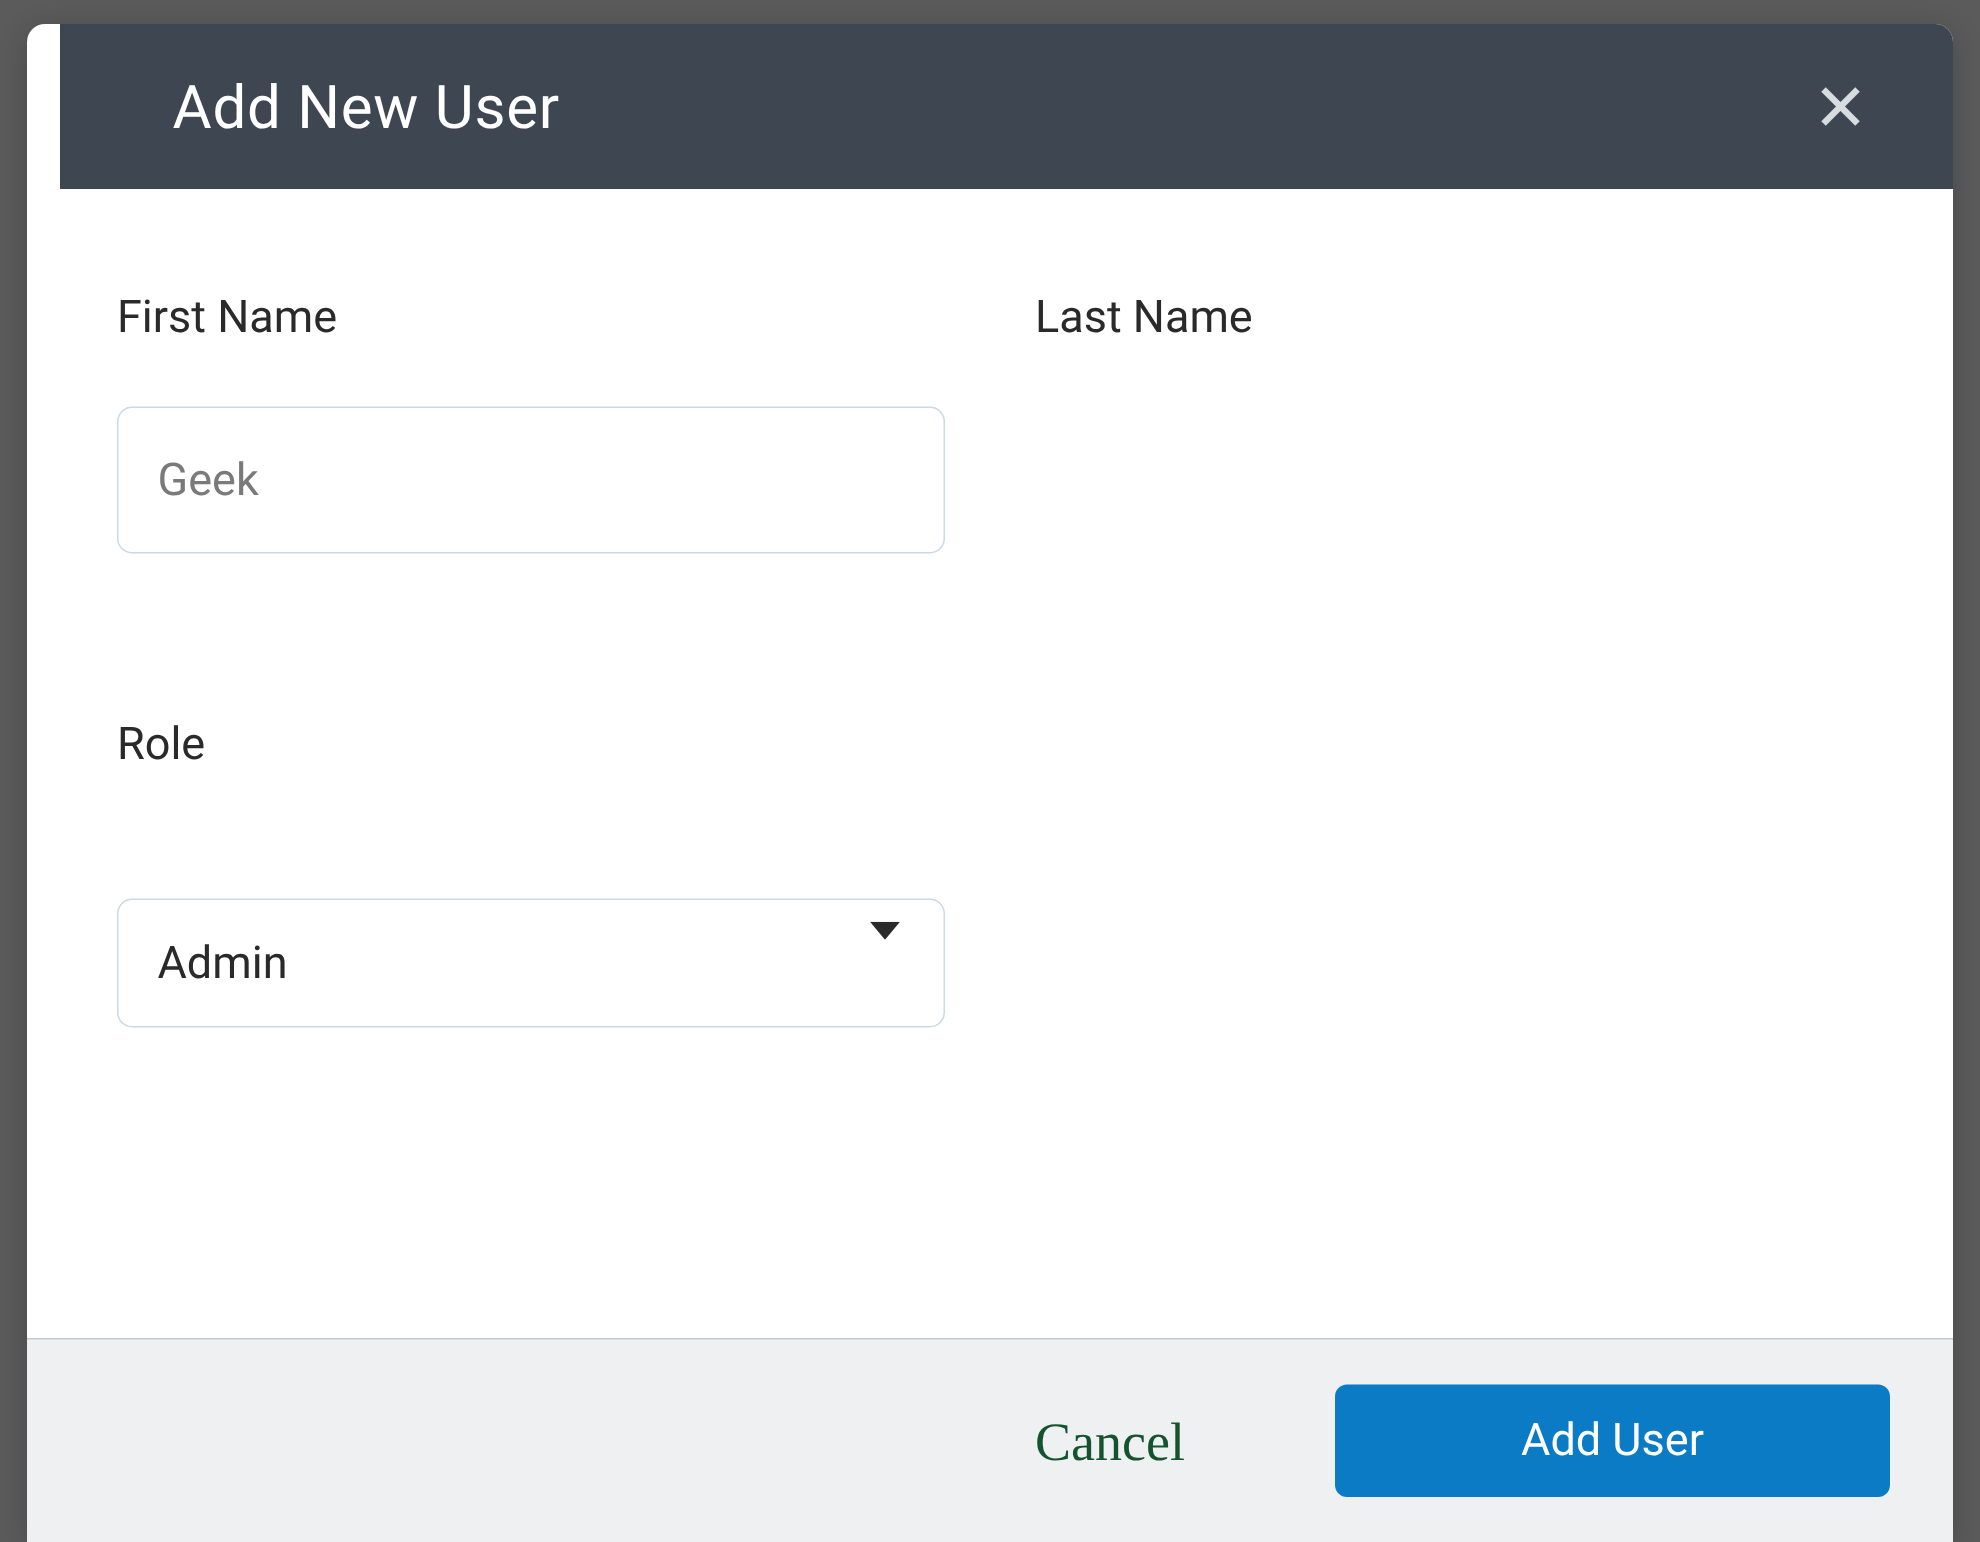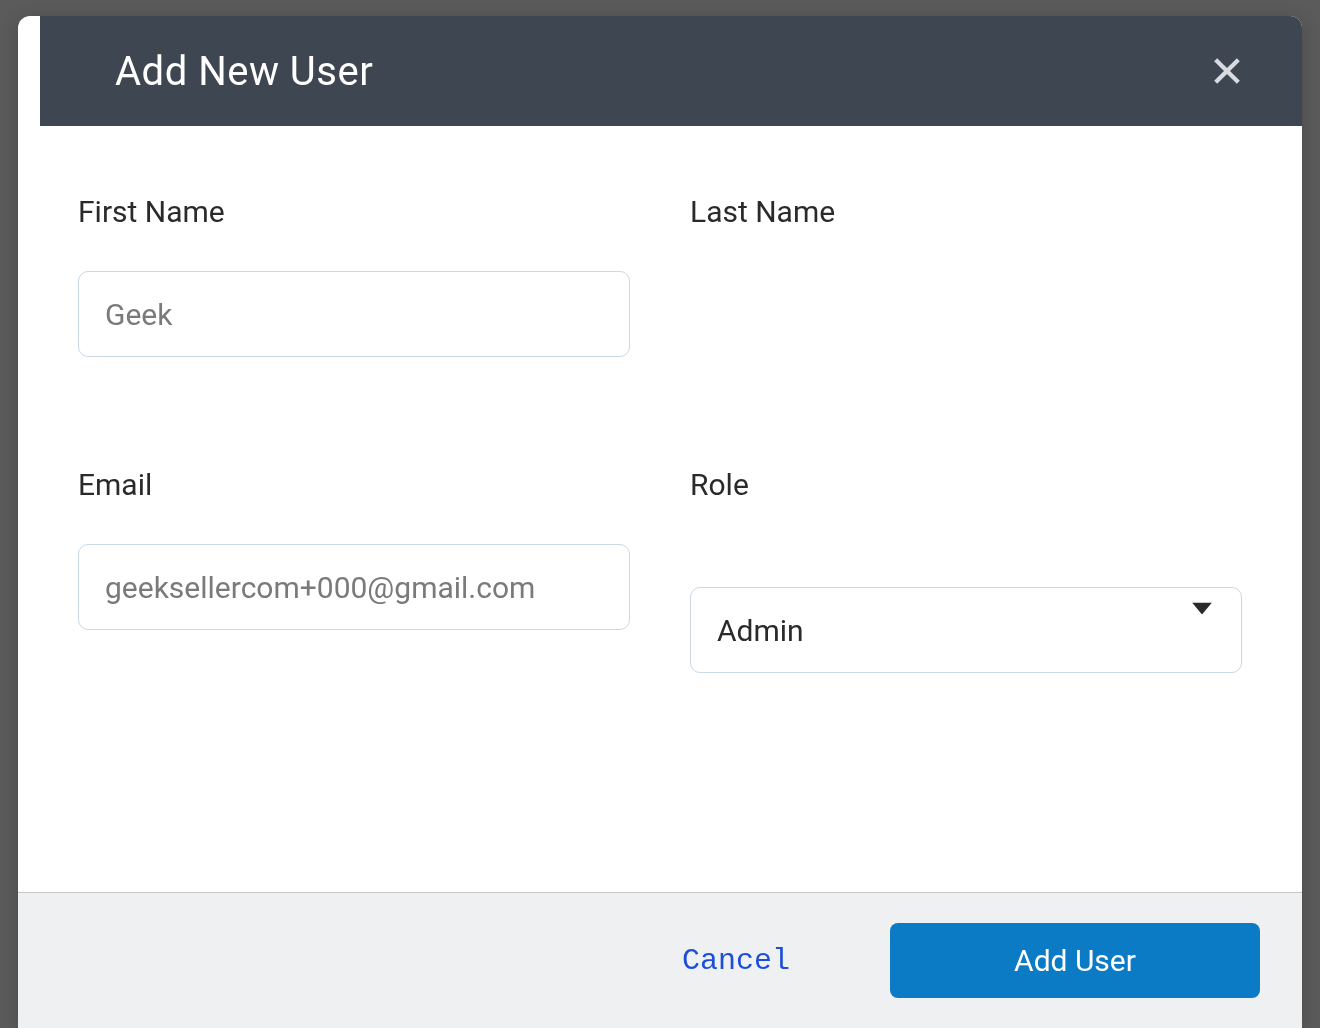--- a/index.html
+++ b/index.html
@@ -77,21 +77,21 @@
       flex-direction: column;
     }
     .form-label {
       font-size: 30px;
       color: #2a2a2a;
       font-weight: 400;
       margin-bottom: 42px;
     }
     .form-input {
       width: 100%;
-      height: 86px;
+      height: 98px;
       padding: 0 26px;
       font-size: 30px;
       color: #7a7a7a;
       border: 1.5px solid #c9d9e6;
       border-radius: 10px;
       background: #ffffff;
       font-family: inherit;
       outline: none;
     }
     .select-wrapper {
@@ -131,25 +131,25 @@
       border-top: 1px solid #c8c8c8;
       padding: 30px 42px 30px 42px;
       display: flex;
       align-items: center;
       justify-content: flex-end;
       gap: 80px;
     }
     .btn-cancel {
       background: none;
       border: none;
-      color: #1d4ed8;
-      font-size: 30px;
-      font-weight: 400;
-      cursor: pointer;
-      font-family: Liberation Mono, monospace;
+      color: #14532d;
+      font-size: 36px;
+      font-weight: 400;
+      cursor: pointer;
+      font-family: Liberation Serif, serif;
       padding: 10px 20px;
     }
     .btn-primary {
       background: #0a7bc4;
       color: #ffffff;
       border: none;
       border-radius: 8px;
       font-size: 30px;
       font-weight: 400;
       cursor: pointer;
@@ -180,24 +180,20 @@
 
       <div class="form-group">
         <label class="form-label">First Name</label>
         <input type="text" class="form-input" value="Geek" style="">
       </div>
 
       <div class="form-group">
         <label class="form-label">Last Name</label>
       </div>
 
-      <div class="form-group">
-        <label class="form-label">Email</label>
-        <input type="text" class="form-input" value="geeksellercom+000@gmail.com" style="">
-      </div>
 
       <div class="form-group">
         <label class="form-label">Role</label>
         <div class="select-wrapper">
           <select class="form-select">
             <option>Admin</option>
           </select>
           <span class="select-caret">
             <svg viewBox="0 0 20 12">
                 <polygon points="0,0 20,0 10,12"></polygon>

